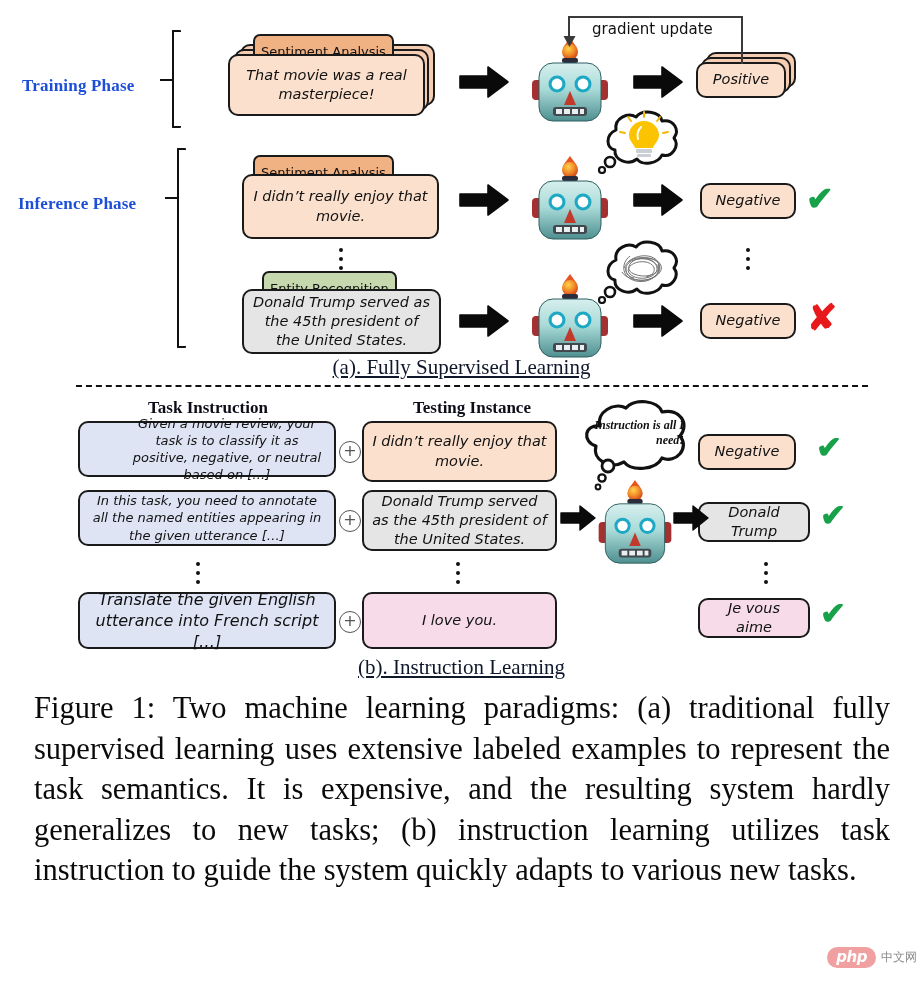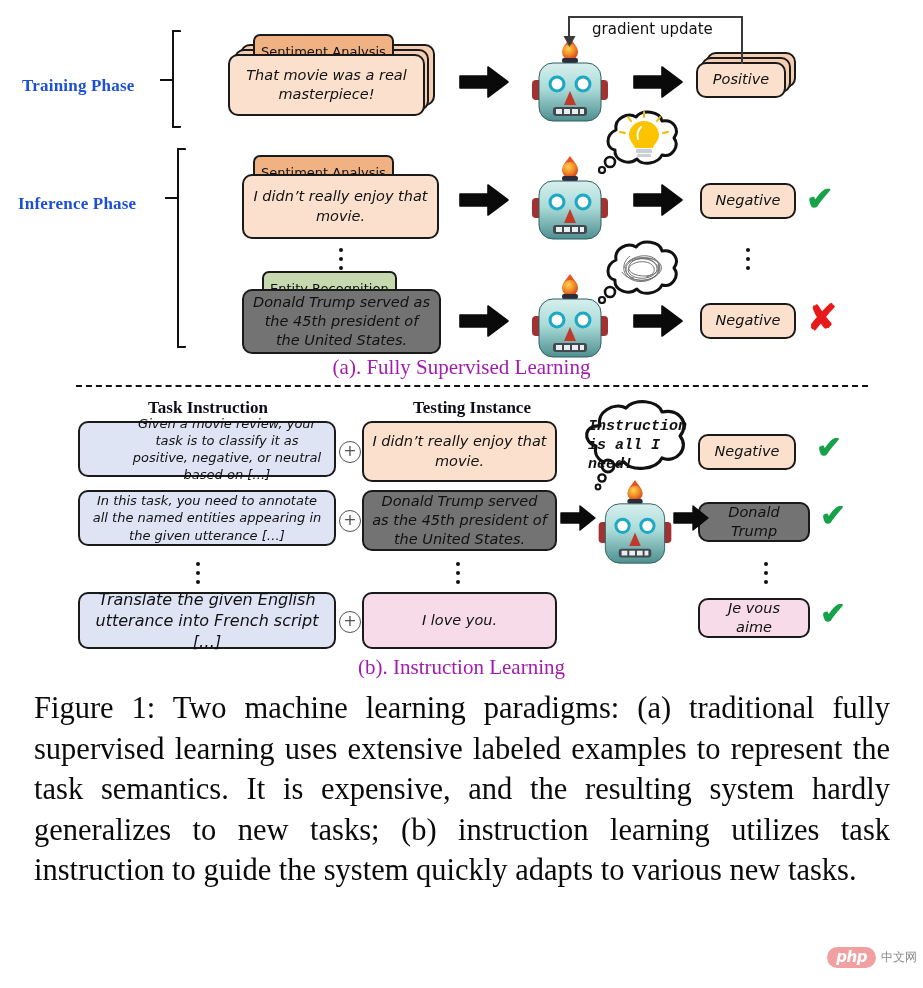--- a/index.html
+++ b/index.html
@@ -31,21 +31,21 @@
     border:2px solid #1a1a1a;border-radius:10px;
     display:flex;align-items:center;justify-content:center;
     text-align:center;
     font-family:"DejaVu Sans", sans-serif;
     font-style:italic;font-size:14.5px;line-height:1.32;
     padding:4px 8px;
     background:#fbe0cd;
     box-shadow:0 0 0 0 rgba(0,0,0,0);
   }
   .card.peach{background:#fbe0cd;}
-  .card.green{background:#737373;}
+  .card.green{background:#e5e5e5;}
   .card.blue{background:#dfe4f5;}
   .card.pink{background:#f7dbe8;}
 
   .tag{
     border:2px solid #1a1a1a;border-radius:7px;
     display:flex;align-items:center;justify-content:center;
     font-family:"DejaVu Sans", sans-serif;
     font-style:normal;font-size:13px;font-weight:400;
     background:#f0b183;color:#101010;
     padding:15px 6px;white-space:nowrap;
@@ -81,21 +81,21 @@
   }
 
   
   .divider{
     position:absolute;border-top:2.5px dashed #111;
   }
 
   
   .subcap{
     position:absolute;width:100%;text-align:center;
-    font-family:"Liberation Serif", serif;font-size:21px;color:#a21caf;
+    font-family:"Liberation Serif", serif;font-size:21px;color:#0f172a;text-decoration:underline;
   }
   .colhead{
     position:absolute;text-align:center;
     font-family:"Liberation Serif", serif;font-weight:bold;font-size:17px;color:#0d0d1a;
   }
 
   
   .caption{
     position:absolute;left:34px;top:688px;width:856px;
     font-family:"Liberation Serif", serif;
@@ -112,23 +112,23 @@
     font-size:15px;font-weight:bold;font-style:italic;letter-spacing:-0.5px;
   }
   .wm-cn{color:#8a8a8a;font-size:12px;font-family:"DejaVu Sans", sans-serif;}
 
   
   .robot{position:absolute;}
 
   
   .bubble{position:absolute;}
   .bubble-text{
-    position:absolute;text-align:left;
-    font-family:Liberation Mono, monospace;font-style:italic;font-weight:bold;
-    font-size:15px;line-height:1.25;color:#111;
+    position:absolute;text-align:right;
+    font-family:Liberation Serif, serif;font-style:italic;font-weight:bold;
+    font-size:12px;line-height:1.25;color:#111;
   }
 </style>
 </head>
 <body>
 
 <div class="fig">
 
   <div class="abs phase-label" style="left:22px;top:76px;">Training Phase</div>
   <div class="abs" style="left:160px;top:79px;width:12px;height:2px;background:#111;"></div>
   <div class="abs bracket" style="left:172px;top:30px;height:98px;"></div>

